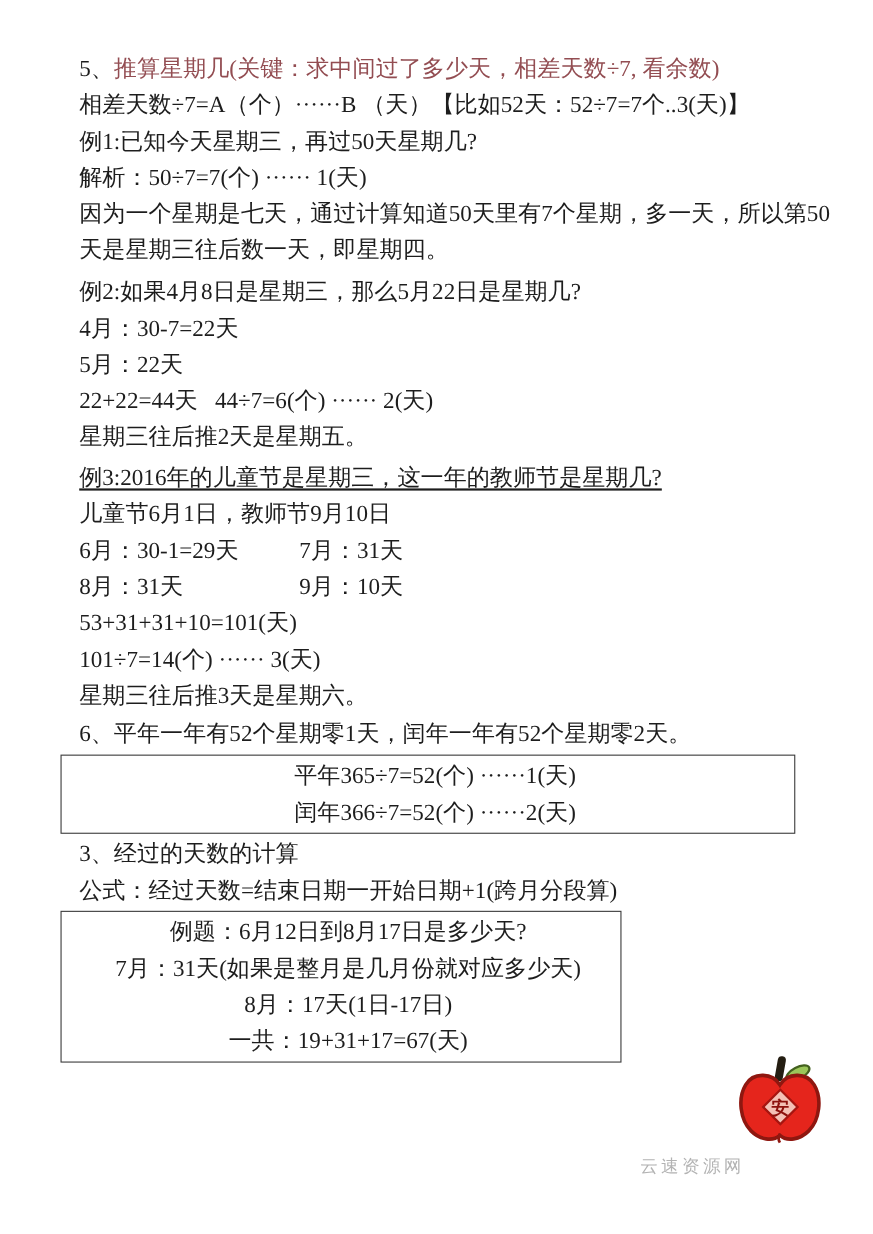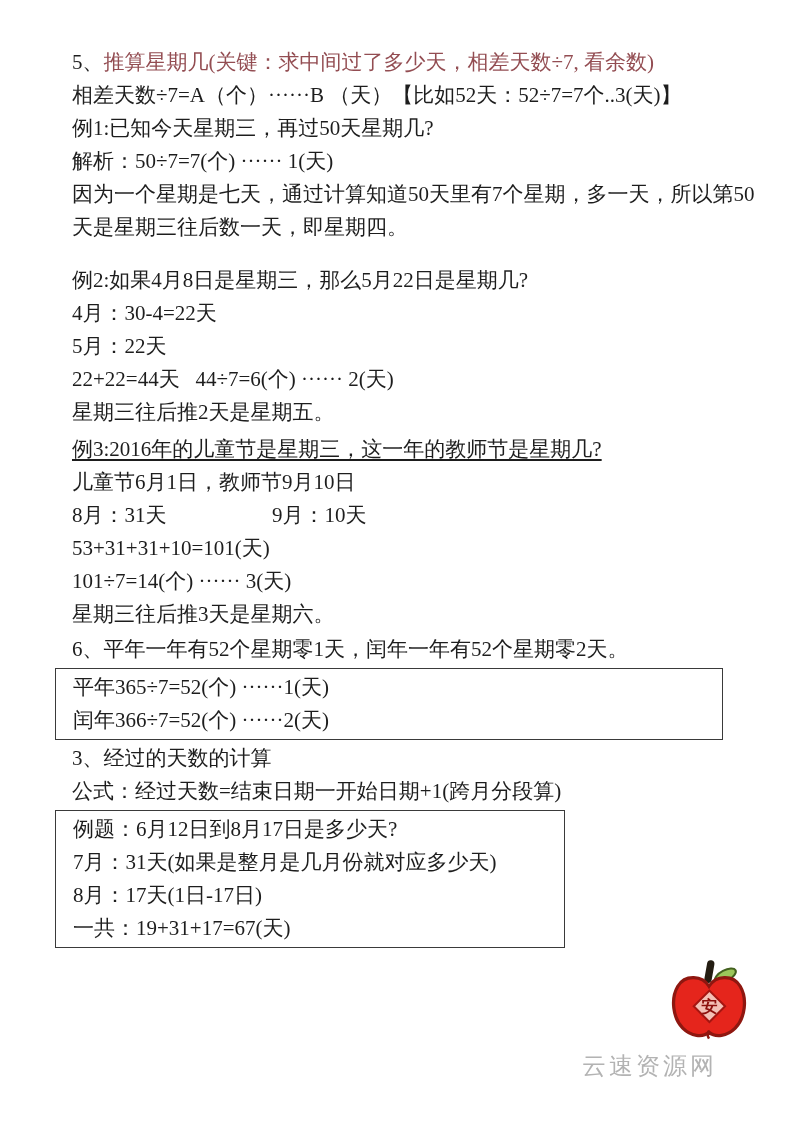--- a/index.html
+++ b/index.html
@@ -19,64 +19,66 @@
     border-radius:24px;
   }
   .line {
     margin:0; line-height:33px; white-space:pre;
     font-size:21px; color:#1d1d1d;
   }
   .heading-red { color:#934d52; }
   .num-black { color:#1d1d1d; }
   .underlined { text-decoration:underline; text-underline-offset:3px; }
   .gap2 { margin-top:2px; }
-  .gap3 { margin-top:20px; }
+  .gap3 { margin-top:5px; }
   .gap4 { margin-top:4px; }
   .col1 { display:inline-block; min-width:200px; }
   .rule-box {
     border:1.5px solid #3a3a3a;
     margin:2px 0 0 -17px;
     padding:2px 4px 2px 17px;
     box-sizing:border-box;
     background:transparent;
+    text-align:center;
   }
   .box-1 { width:668px; }
   .box-2 { width:510px; }
   .apple {
     position:absolute; left:668px; top:958px;
     width:82px; height:86px; z-index:5;
   }
   .watermark {
     position:absolute; left:582px; top:1050px;
-    font-size:24px; letter-spacing:3px;
+    font-size:16px; letter-spacing:3px;
     color:#b3b3b3; z-index:2;text-align:right;
   }
 </style>
 </head>
 <body>
 
 <div class="doc">
 
   <p class="line"><span class="num-black">5、</span><span class="heading-red">推算星期几(关键：求中间过了多少天，相差天数÷7, 看余数)</span></p>
 
   <p class="line">相差天数÷7=A（个）······B （天）【比如52天：52÷7=7个..3(天)】</p>
 
   <p class="line">例1:已知今天星期三，再过50天星期几?</p>
   <p class="line">解析：50÷7=7(个) ······ 1(天)</p>
   <p class="line">因为一个星期是七天，通过计算知道50天里有7个星期，多一天，所以第50</p>
   <p class="line">天是星期三往后数一天，即星期四。</p>
 
   <p class="line gap3">例2:如果4月8日是星期三，那么5月22日是星期几?</p>
-  <p class="line">4月：30-4=22天</p>
+  <p class="line">4月：30-7=22天</p>
   <p class="line">5月：22天</p>
   <p class="line">22+22=44天   44÷7=6(个) ······ 2(天)</p>
   <p class="line">星期三往后推2天是星期五。</p>
 
   <p class="line gap4 underlined">例3:2016年的儿童节是星期三，这一年的教师节是星期几?</p>
   <p class="line">儿童节6月1日，教师节9月10日</p>
+  <p class="line"><span class="col1">6月：30-1=29天</span><span>7月：31天</span></p>
   <p class="line"><span class="col1">8月：31天</span><span>9月：10天</span></p>
   <p class="line">53+31+31+10=101(天)</p>
   <p class="line">101÷7=14(个) ······ 3(天)</p>
   <p class="line">星期三往后推3天是星期六。</p>
 
   <p class="line gap2">6、平年一年有52个星期零1天，闰年一年有52个星期零2天。</p>
 
   <div class="rule-box box-1">
     <p class="line">平年365÷7=52(个) ······1(天)</p>
     <p class="line">闰年366÷7=52(个) ······2(天)</p>

